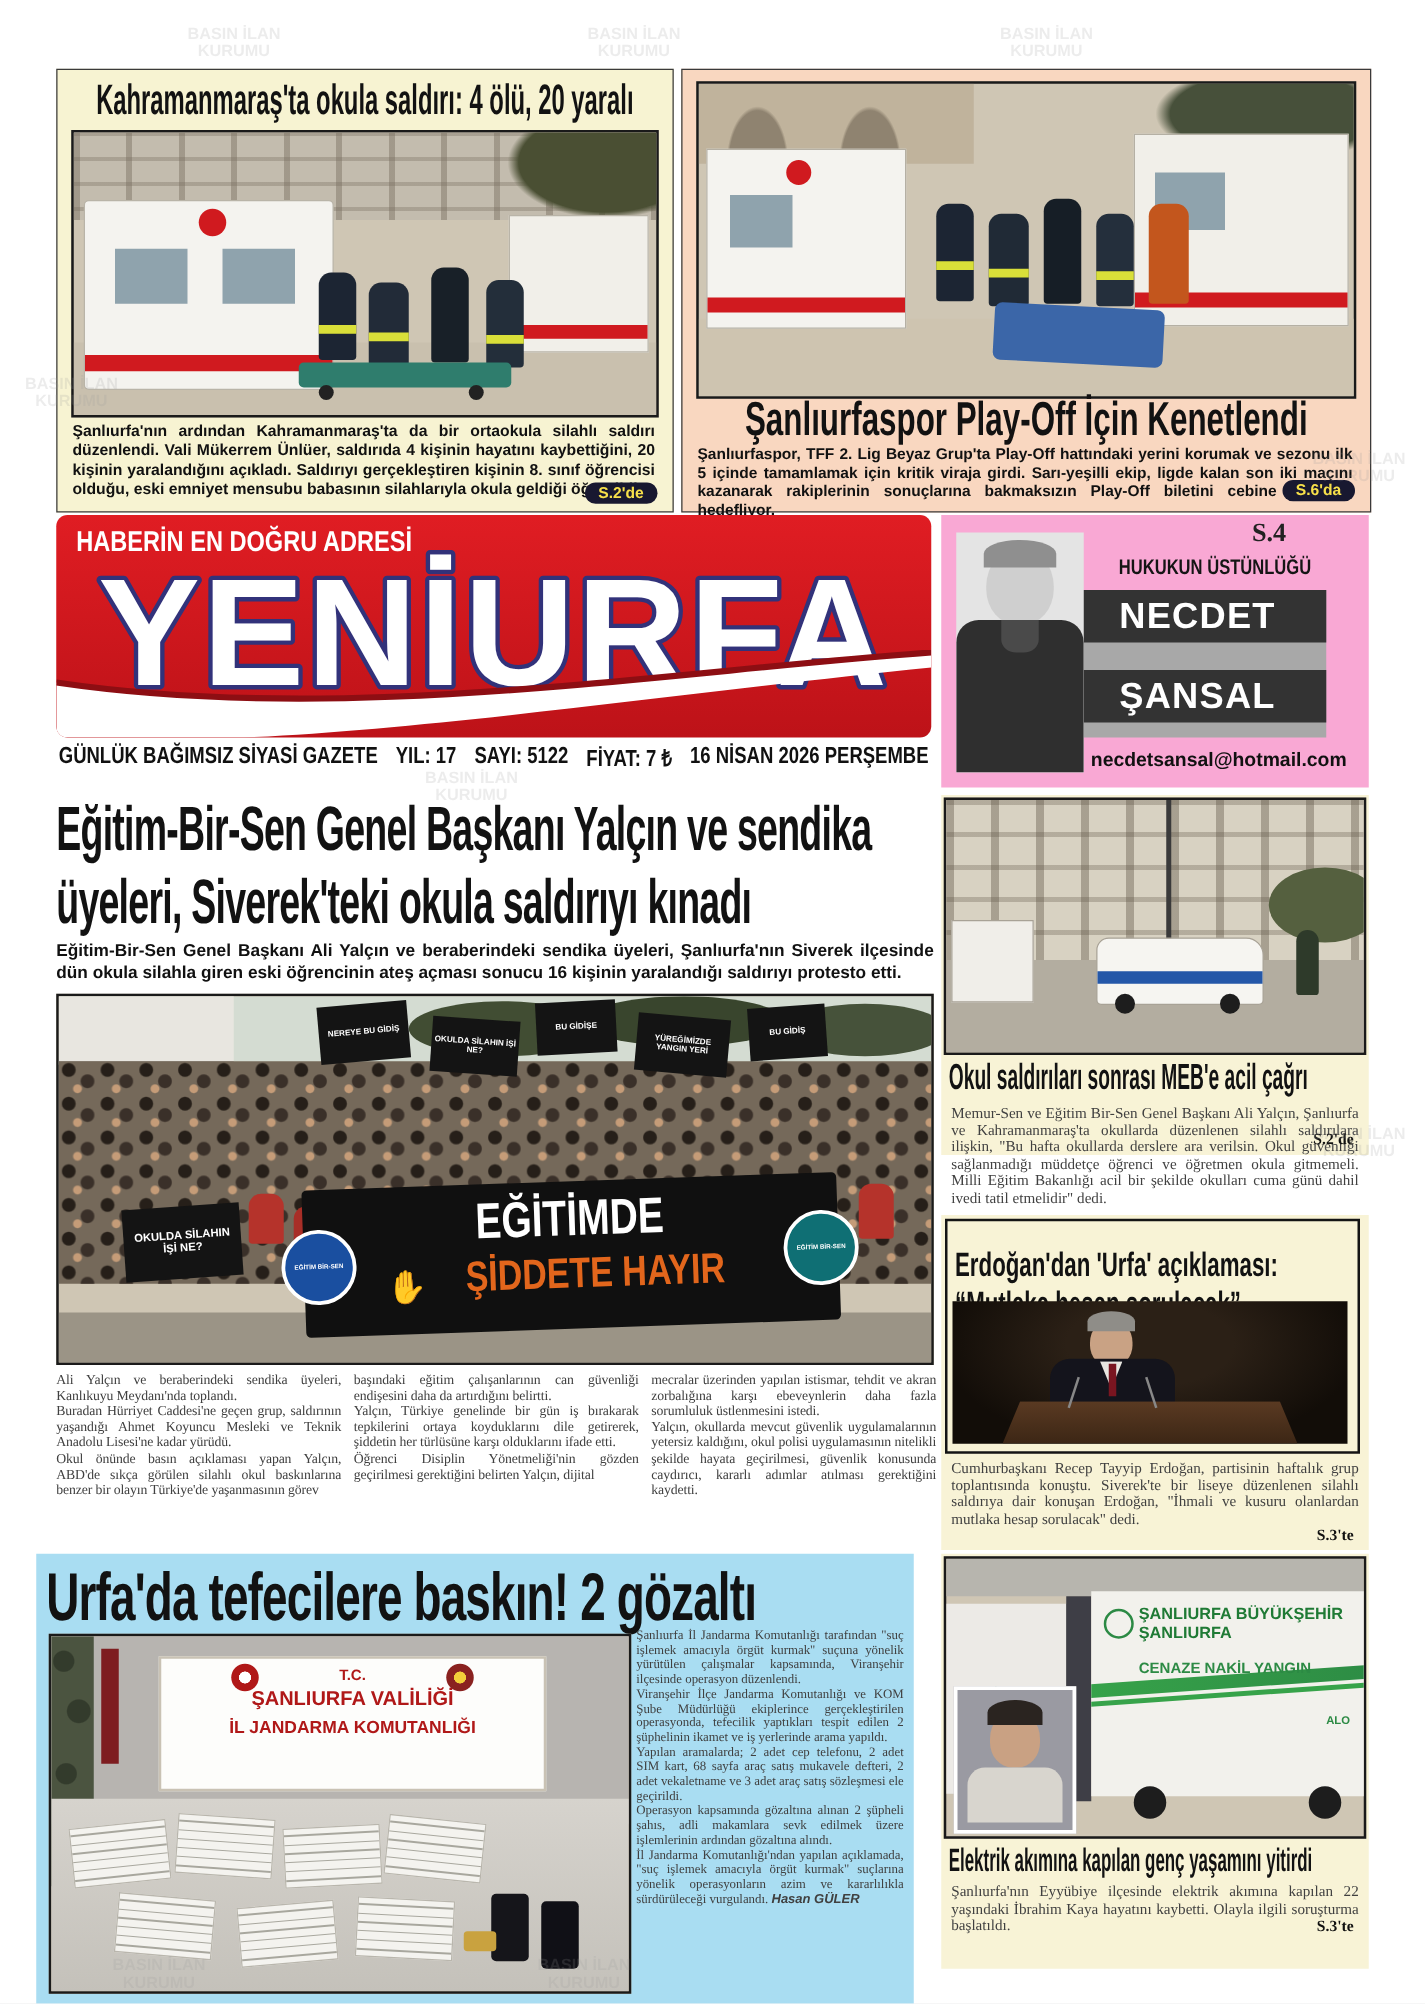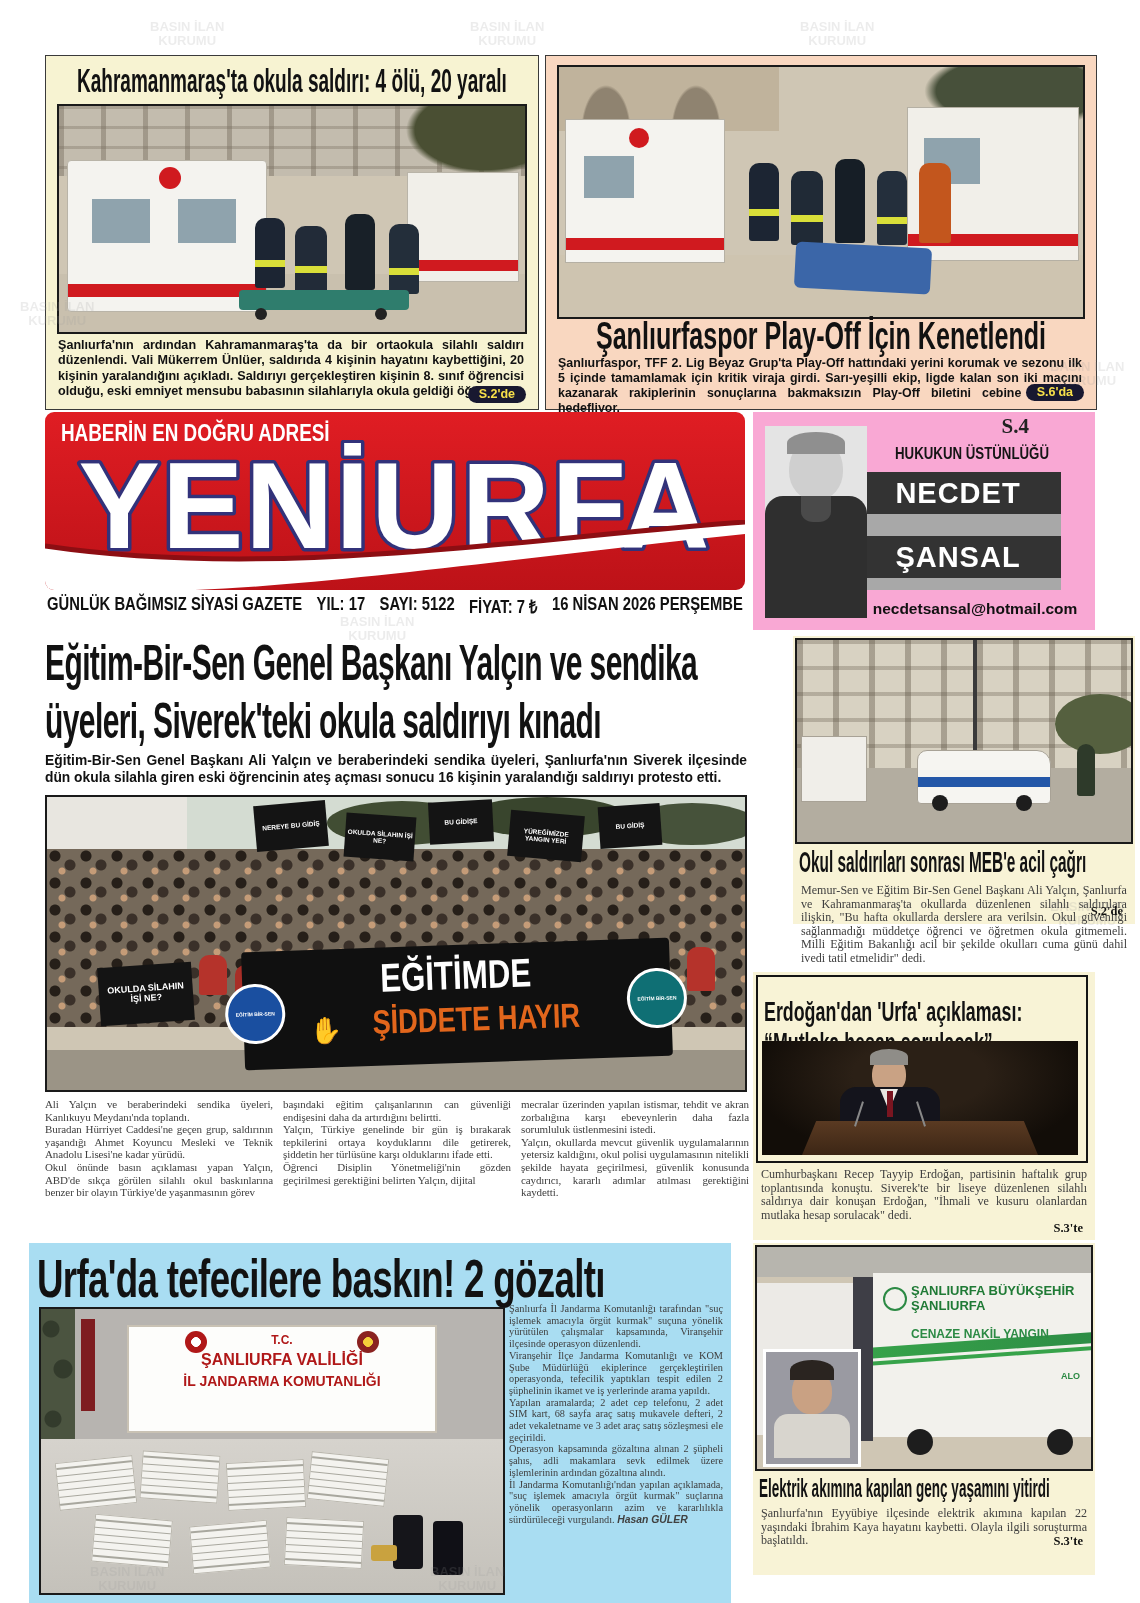--- a/index.html
+++ b/index.html
@@ -44,21 +44,21 @@
   #col-photo{position:absolute;left:12px;top:14px;width:102px;height:192px;background:#e4e4e4;overflow:hidden;z-index:3;
              filter:grayscale(1);}
   #col-email{position:absolute;left:112px;top:188px;width:220px;text-align:center;font-weight:bold;font-size:15.5px;color:#111;}
   
   .mainhead{font-size:50px;letter-spacing:-1px;transform:scaleX(.6);}
   #deck{left:45px;top:752px;width:702px;font-size:13.8px;line-height:17px;}
   #main-photo{left:45px;top:795px;width:698px;height:293px;}
   .colm{position:absolute;top:1098px;width:228px;font-size:11px;line-height:12.6px;letter-spacing:-.1px;}
   
   .cream{background:#f8f3d6;}
-  #sec-meb{left:753px;top:636px;width:342px;height:288px;margin-left:40px;}
+  #sec-meb{left:753px;top:636px;width:342px;height:288px;}
   #meb-photo{left:2px;top:2px;width:334px;height:202px;}
   #sec-erd{left:753px;top:972px;width:342px;height:268px;}
   #erd-frame{position:absolute;left:3px;top:3px;width:328px;height:184px;border:2px solid #141414;}
   #sec-elk{left:753px;top:1243px;width:342px;height:332px;}
   #elk-photo{left:2px;top:2px;width:334px;height:222px;}
   .railbody{position:absolute;font-size:12.1px;line-height:13.6px;}
   
   #tefbox{left:29px;top:1243px;width:702px;height:360px;background:#a9ddf2;}
   #tef-photo{left:10px;top:64px;width:462px;height:284px;}
   #tef-col{position:absolute;left:480px;top:60px;width:214px;height:296px;font-size:10.3px;line-height:11.7px;overflow:hidden;}

